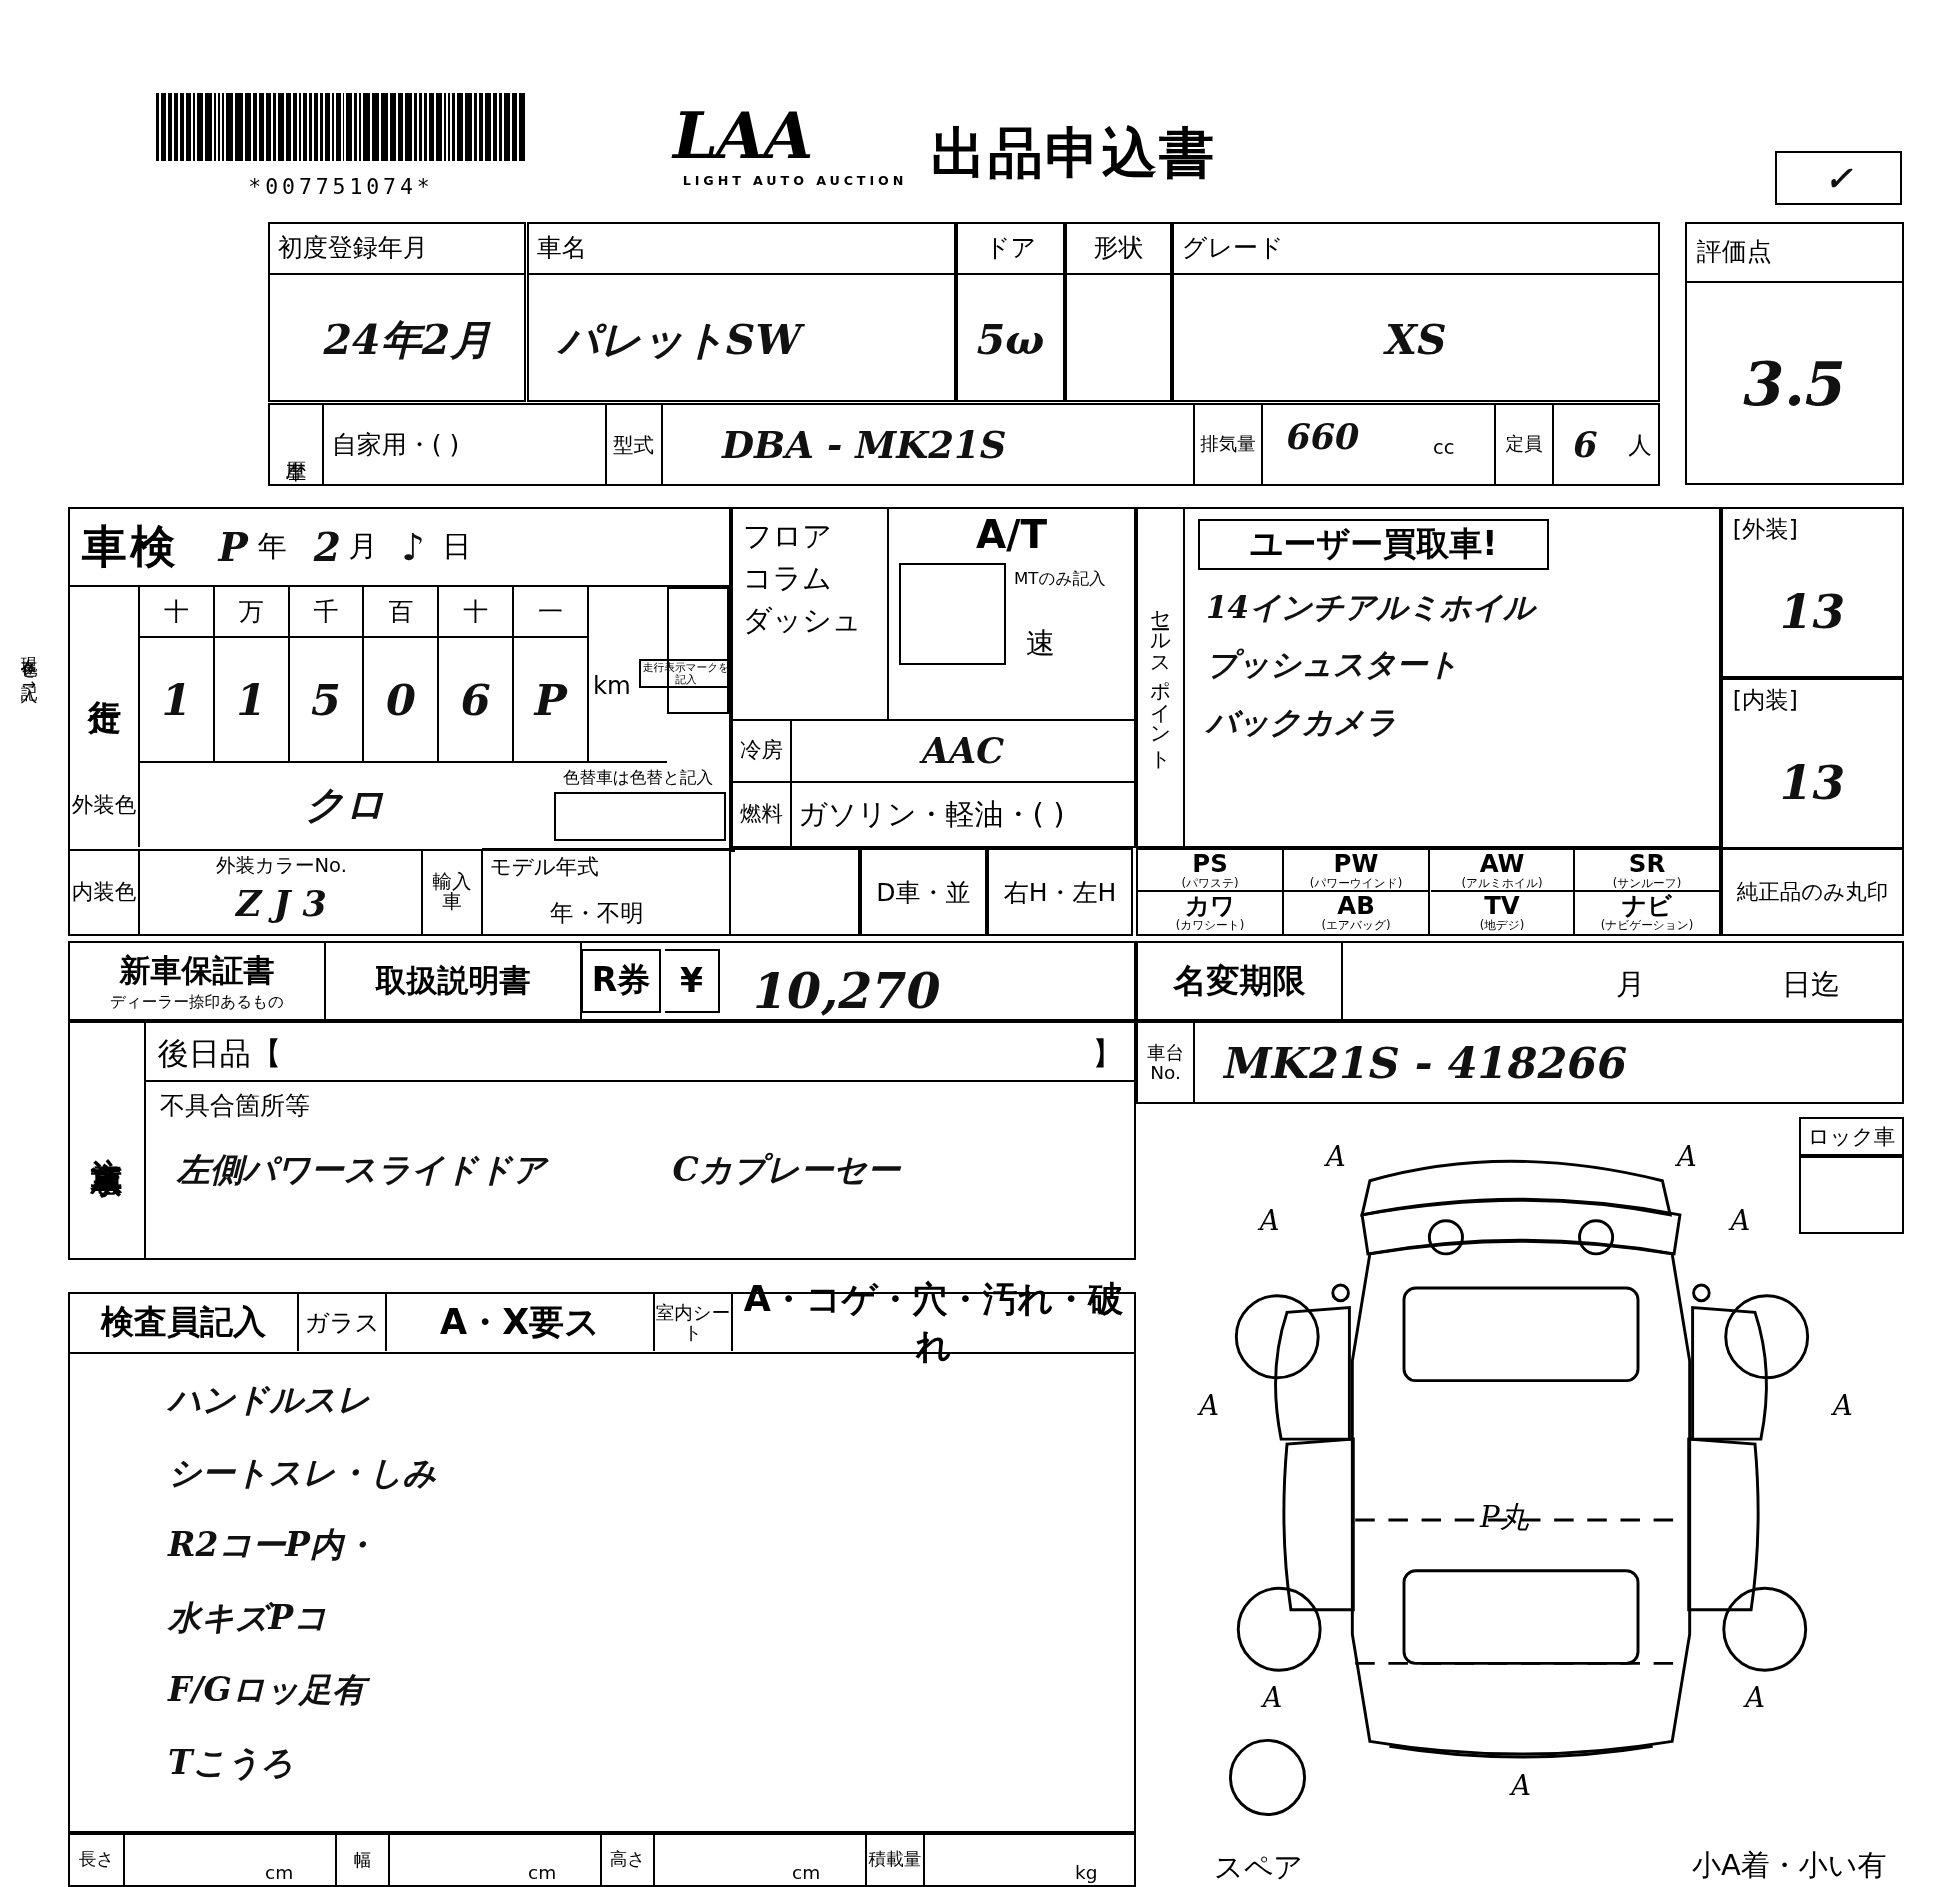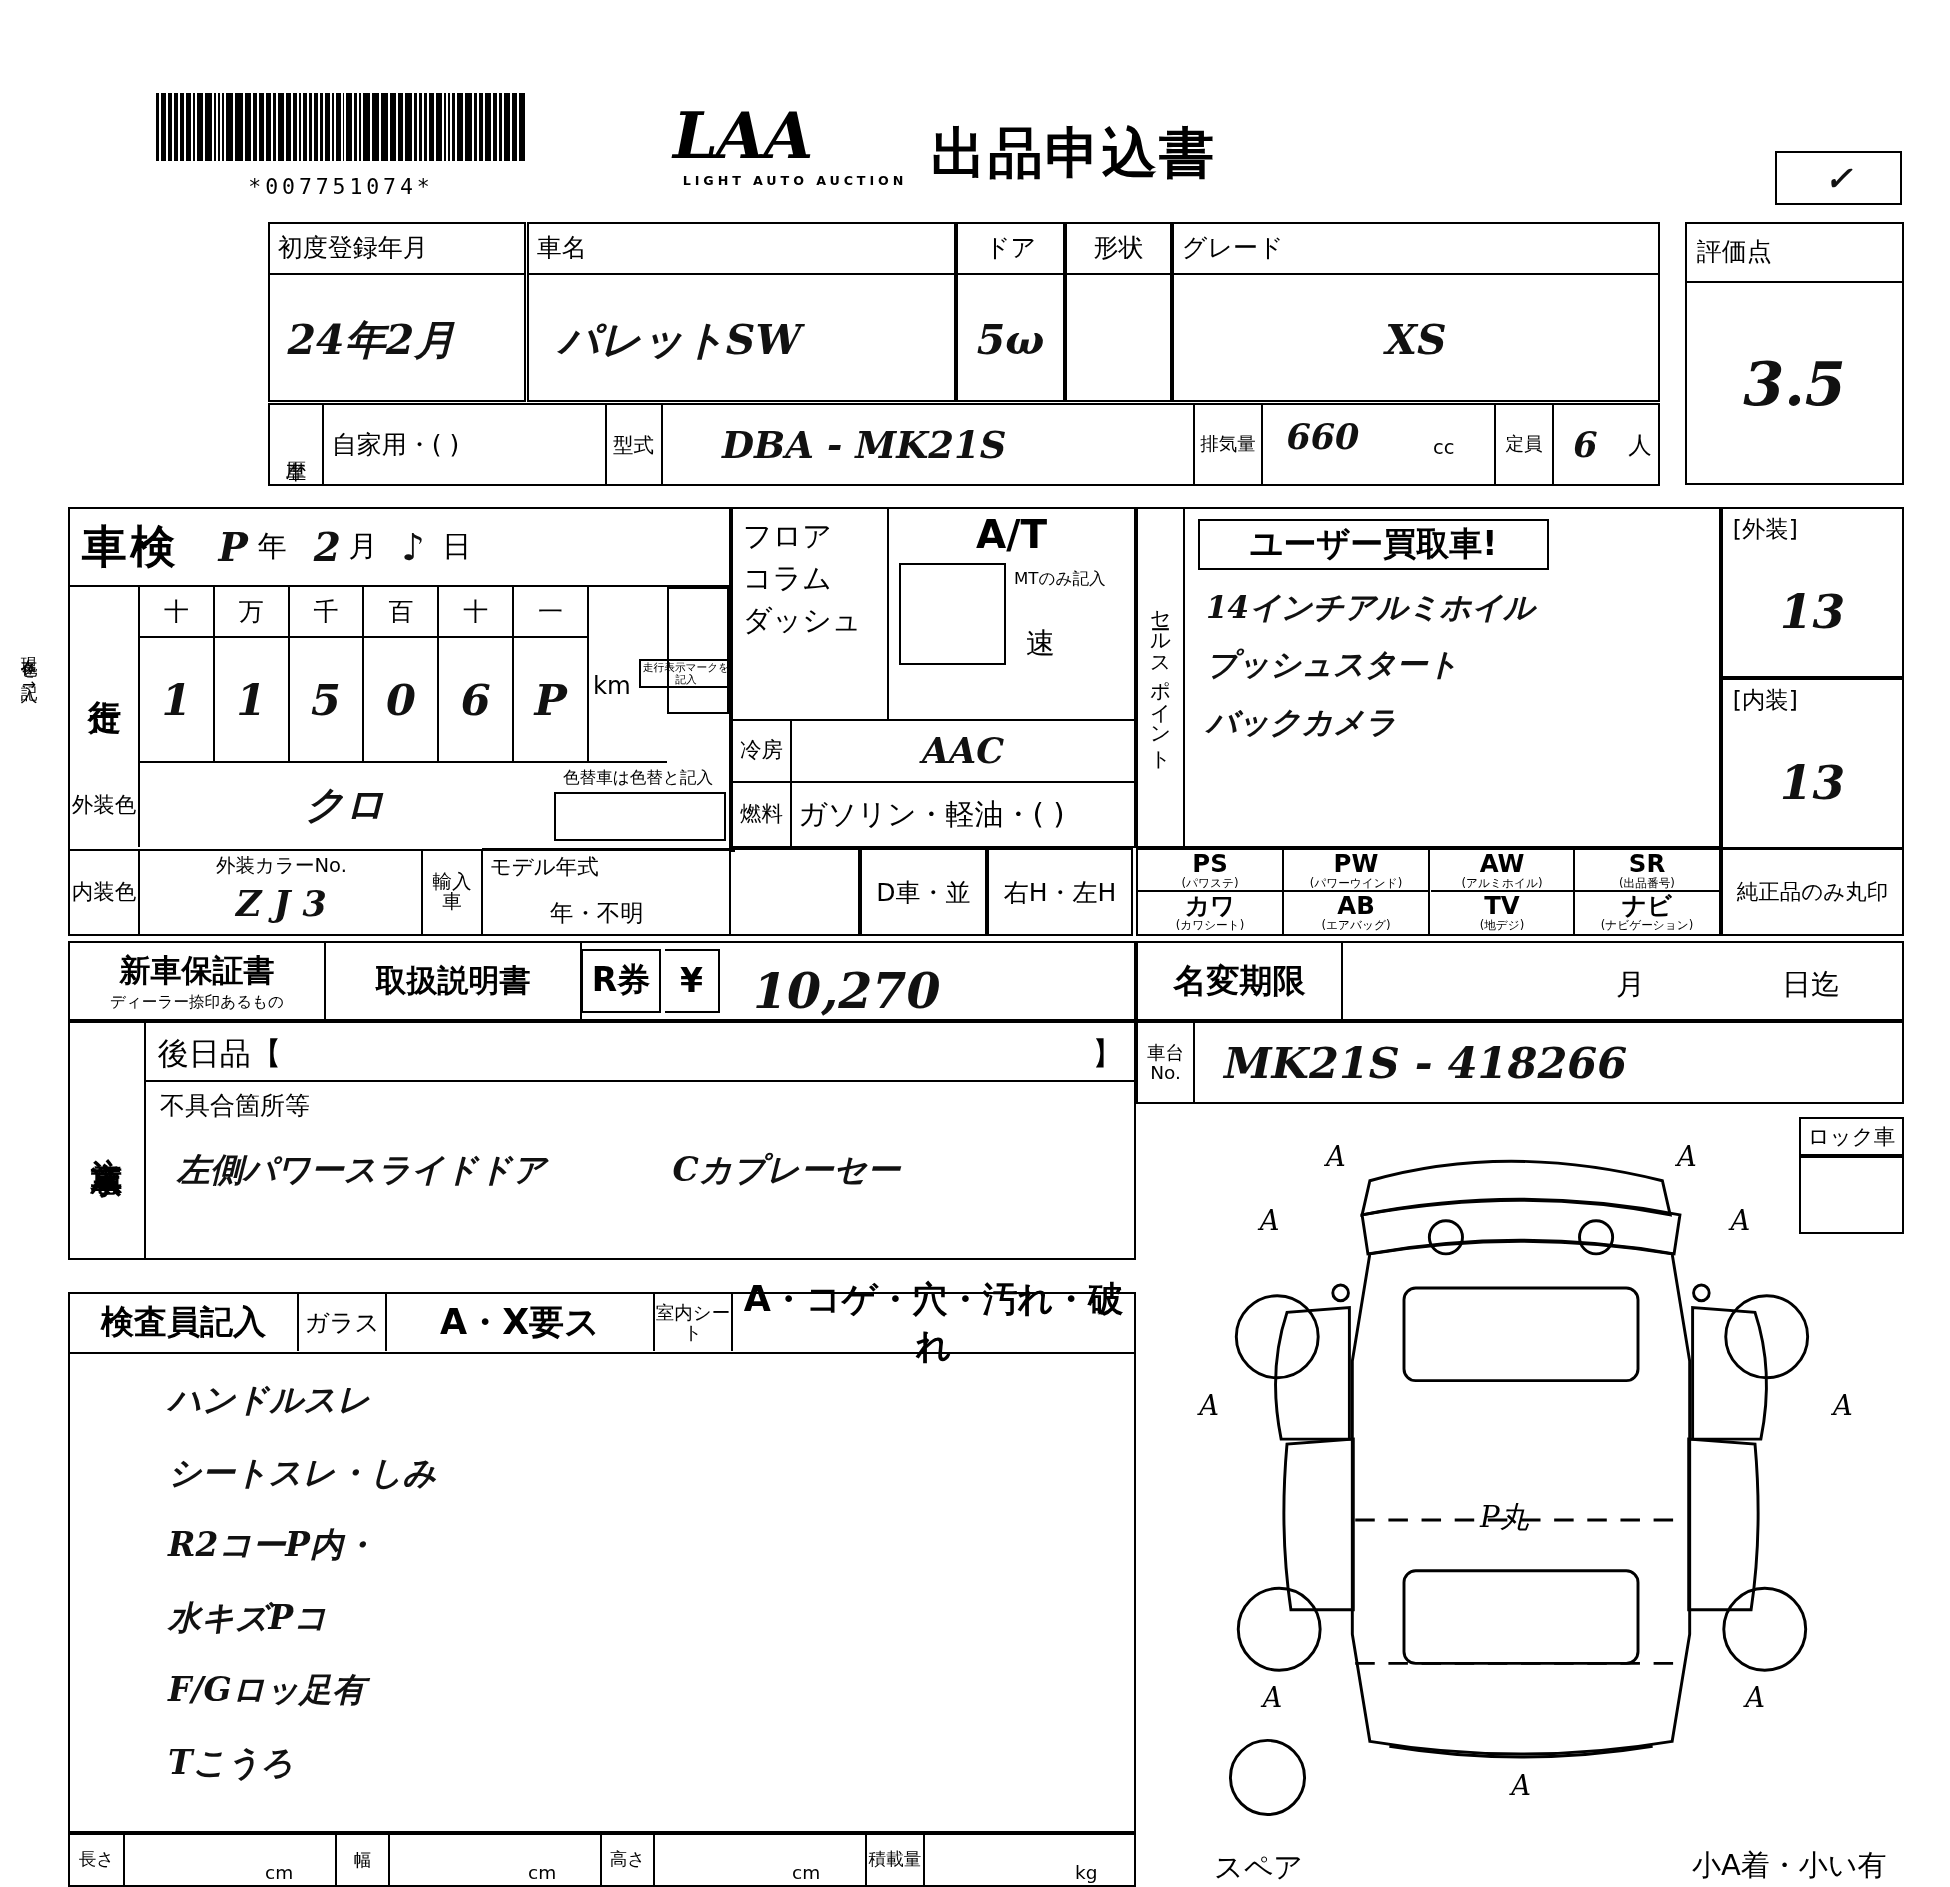--- a/index.html
+++ b/index.html
@@ -99,21 +99,21 @@
 
   <div class="abs bx ctr" style="left:1775px;top:151px;width:127px;height:54px;border-width:2px;">
     <span class="hw" style="font-size:33px;">✓</span>
   </div>
 
   <div class="abs vert" style="left:17.6px;top:644px;font-size:16.6px;letter-spacing:2px;">現在色を記入→</div>
 
 
   <div class="abs bx" style="left:268px;top:222px;width:258px;height:180px;">
     <div class="lft lbl" style="height:49px;border-bottom:2px solid #000;padding-left:7.8px;font-size:25px;">初度登録年月</div>
-    <div class="lft hw big-hw" style="height:130px;padding-left:17.6px;">24年2月</div>
+    <div class="lft hw big-hw" style="height:130px;padding-left:17.6px;margin-left:36px;">24年2月</div>
   </div>
 
   <div class="abs bx" style="left:527px;top:222px;width:429px;height:180px;">
     <div class="lft lbl" style="height:49px;border-bottom:2px solid #000;padding-left:7.8px;font-size:25px;">車名</div>
     <div class="lft hw big-hw" style="height:130px;padding-left:29px;">パレットSW</div>
   </div>
 
   <div class="abs bx" style="left:956px;top:222px;width:109px;height:180px;">
     <div class="ctr lbl" style="height:49px;border-bottom:2px solid #000;font-size:25px;">ドア</div>
     <div class="ctr hw big-hw" style="height:130px;">5ω</div>
@@ -254,21 +254,21 @@
     <div class="abs" style="left:146px;top:0;width:146px;height:42px;border-right:2px solid #000;border-bottom:2px solid #000;text-align:center;">
       <div style="font-size:24.4px;font-weight:bold;line-height:1;padding-top:2px;">PW</div>
       <div class="xsmall">(パワーウインド)</div>
     </div>
     <div class="abs" style="left:293px;top:0;width:144px;height:42px;border-right:2px solid #000;border-bottom:2px solid #000;text-align:center;">
       <div style="font-size:24.4px;font-weight:bold;line-height:1;padding-top:2px;">AW</div>
       <div class="xsmall">(アルミホイル)</div>
     </div>
     <div class="abs" style="left:437px;top:0;width:144px;height:42px;border-bottom:2px solid #000;text-align:center;">
       <div style="font-size:24.4px;font-weight:bold;line-height:1;padding-top:2px;">SR</div>
-      <div class="xsmall">(出品番号)</div>
+      <div class="xsmall">(サンルーフ)</div>
     </div>
     <div class="abs" style="left:0;top:42px;width:146px;height:42px;border-right:2px solid #000;text-align:center;">
       <div style="font-size:24.4px;font-weight:bold;line-height:1;padding-top:2px;">カワ</div>
       <div class="xsmall">(カワシート)</div>
     </div>
     <div class="abs" style="left:146px;top:42px;width:146px;height:42px;border-right:2px solid #000;text-align:center;">
       <div style="font-size:24.4px;font-weight:bold;line-height:1;padding-top:2px;">AB</div>
       <div class="xsmall">(エアバッグ)</div>
     </div>
     <div class="abs" style="left:293px;top:42px;width:144px;height:42px;border-right:2px solid #000;text-align:center;">

